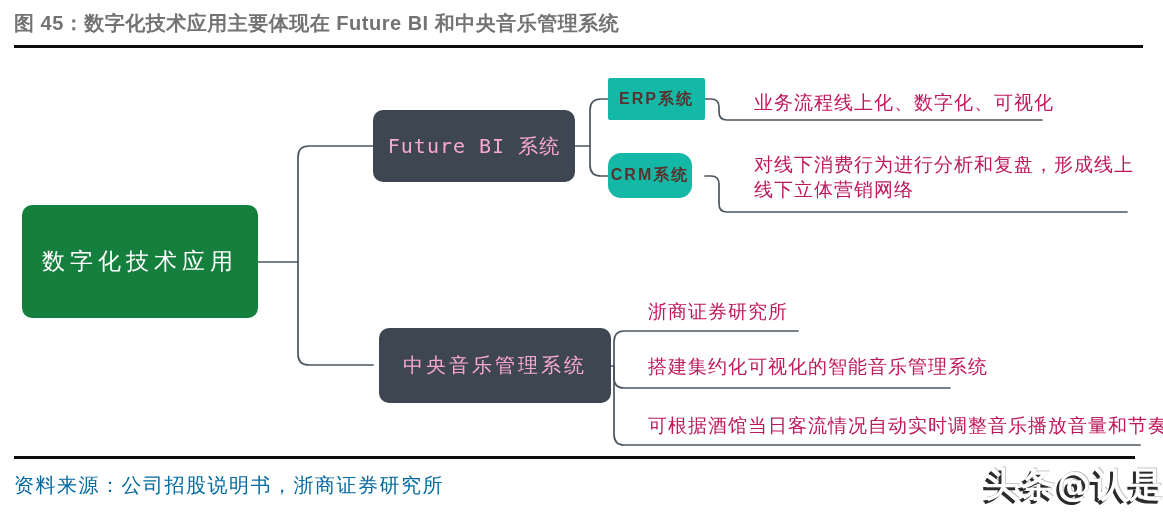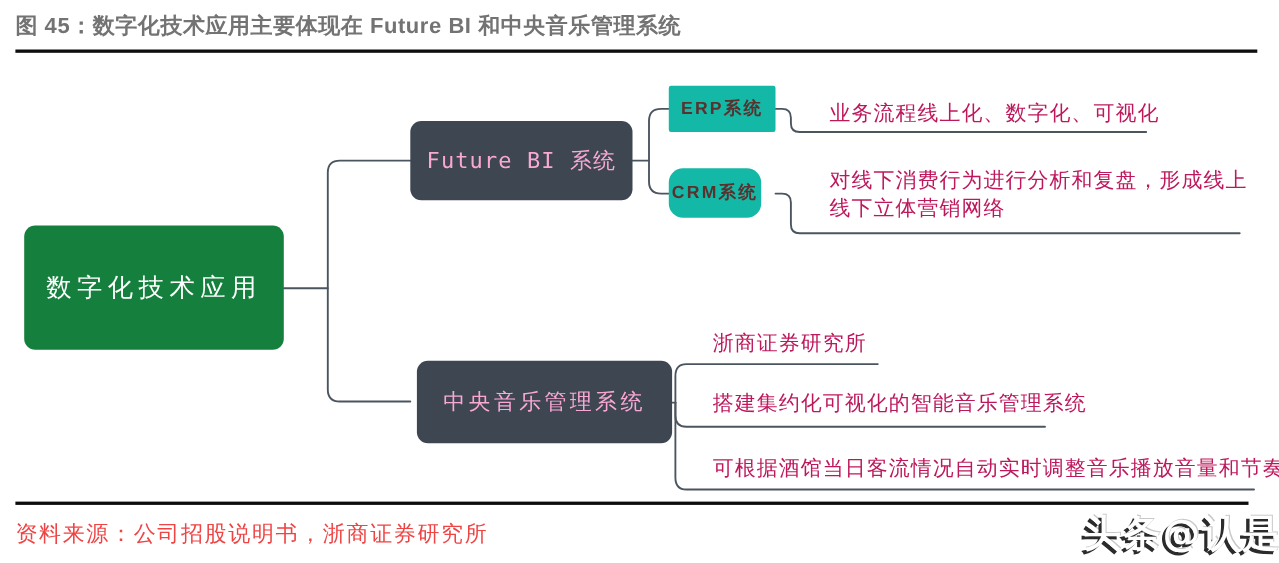--- a/index.html
+++ b/index.html
@@ -39,21 +39,21 @@
     position:absolute;color:#be185d;font-size:19px;letter-spacing:1px;white-space:nowrap;
   }
   .leaf-erp{left:754px;top:90px;}
   .leaf-crm{left:754px;top:152px;line-height:25px;}
   .leaf-m1{left:648px;top:299px;}
   .leaf-m2{left:648px;top:354px;}
   .leaf-m3{left:648px;top:413px;}
   
   .footer-rule{position:absolute;left:14px;top:456px;width:1121px;height:3px;background:#0d0d0d;}
   .source{
-    position:absolute;left:14px;top:472px;color:#ef4444;font-size:20px;letter-spacing:1.5px;white-space:nowrap;
+    position:absolute;left:14px;top:472px;color:#0369a1;font-size:20px;letter-spacing:1.5px;white-space:nowrap;
   }
   .watermark{
     position:absolute;left:985px;top:462px;
     font-family:"DejaVu Sans",sans-serif;font-weight:bold;font-size:34px;letter-spacing:2px;
     color:#ffffff;white-space:nowrap;
     text-shadow:-3px 3px 0 #2b2b2b, 1px -1px 0 #c8c8c8;
   }
 </style>
 </head>
 <body>

